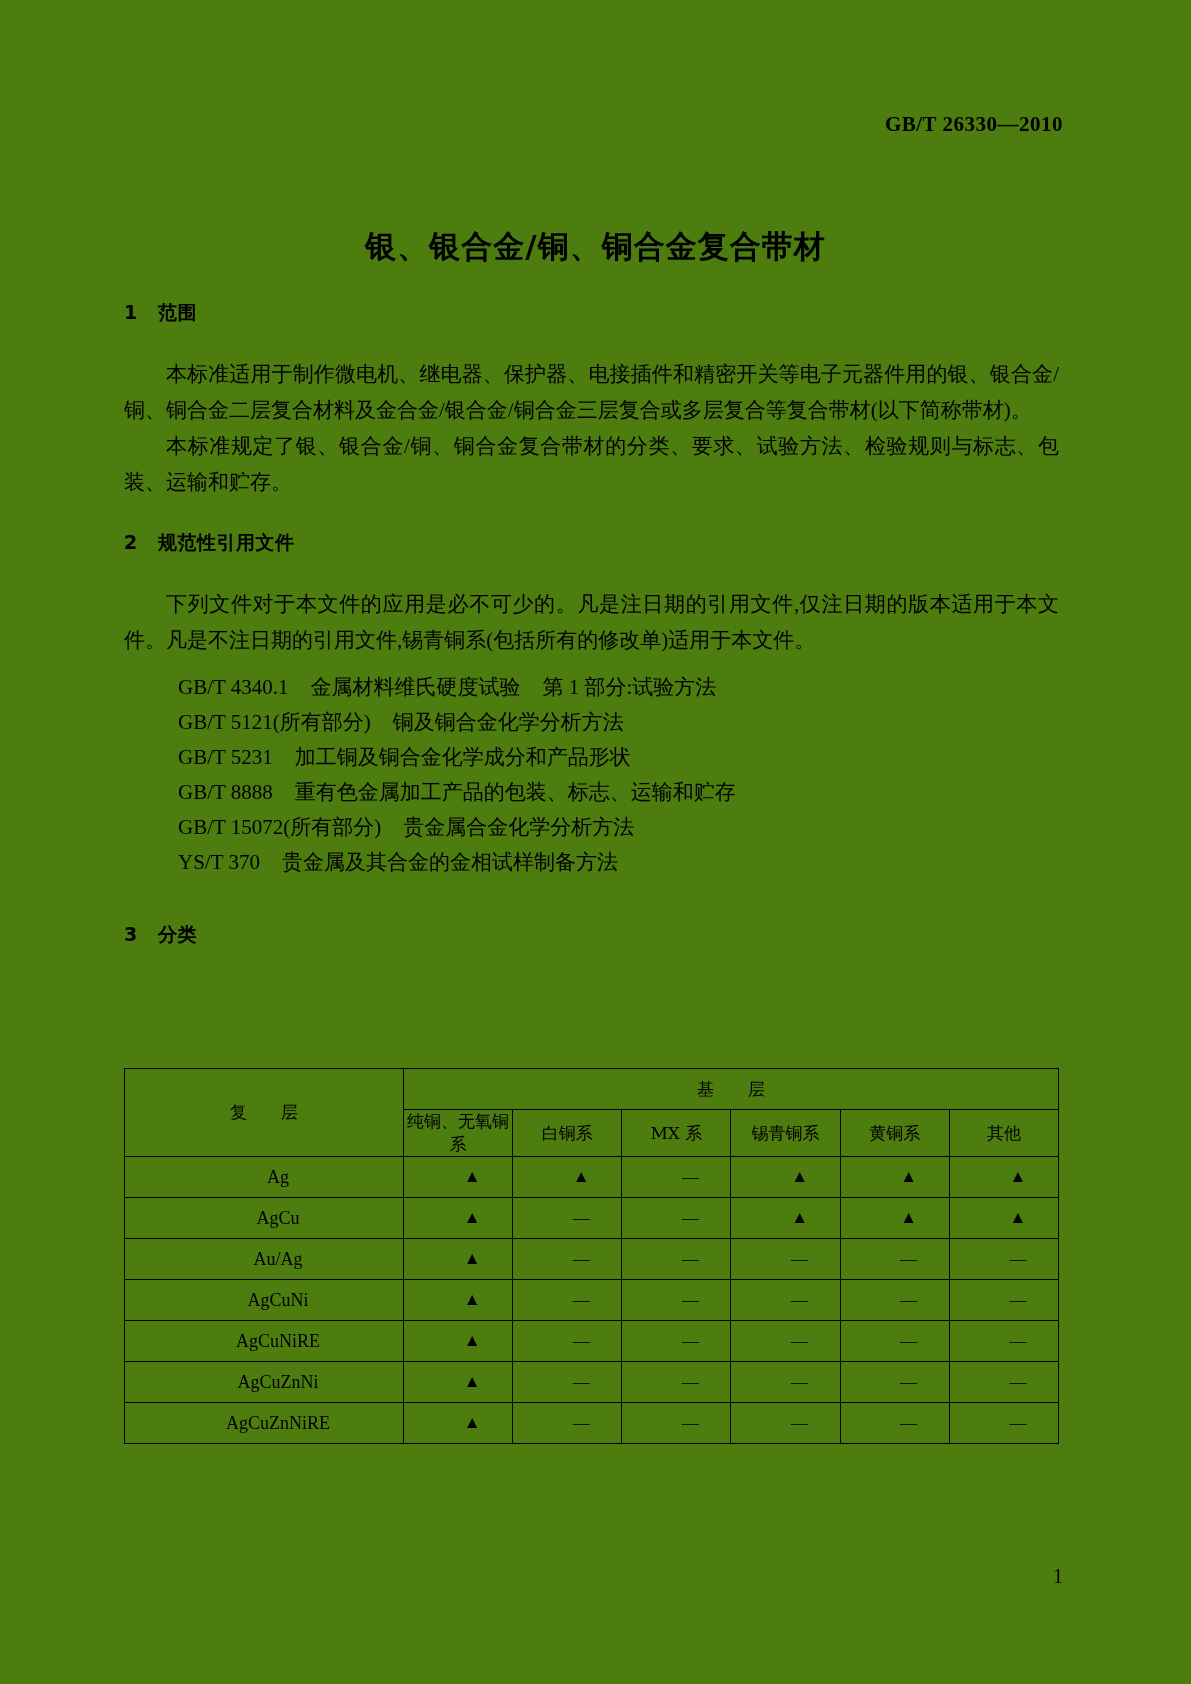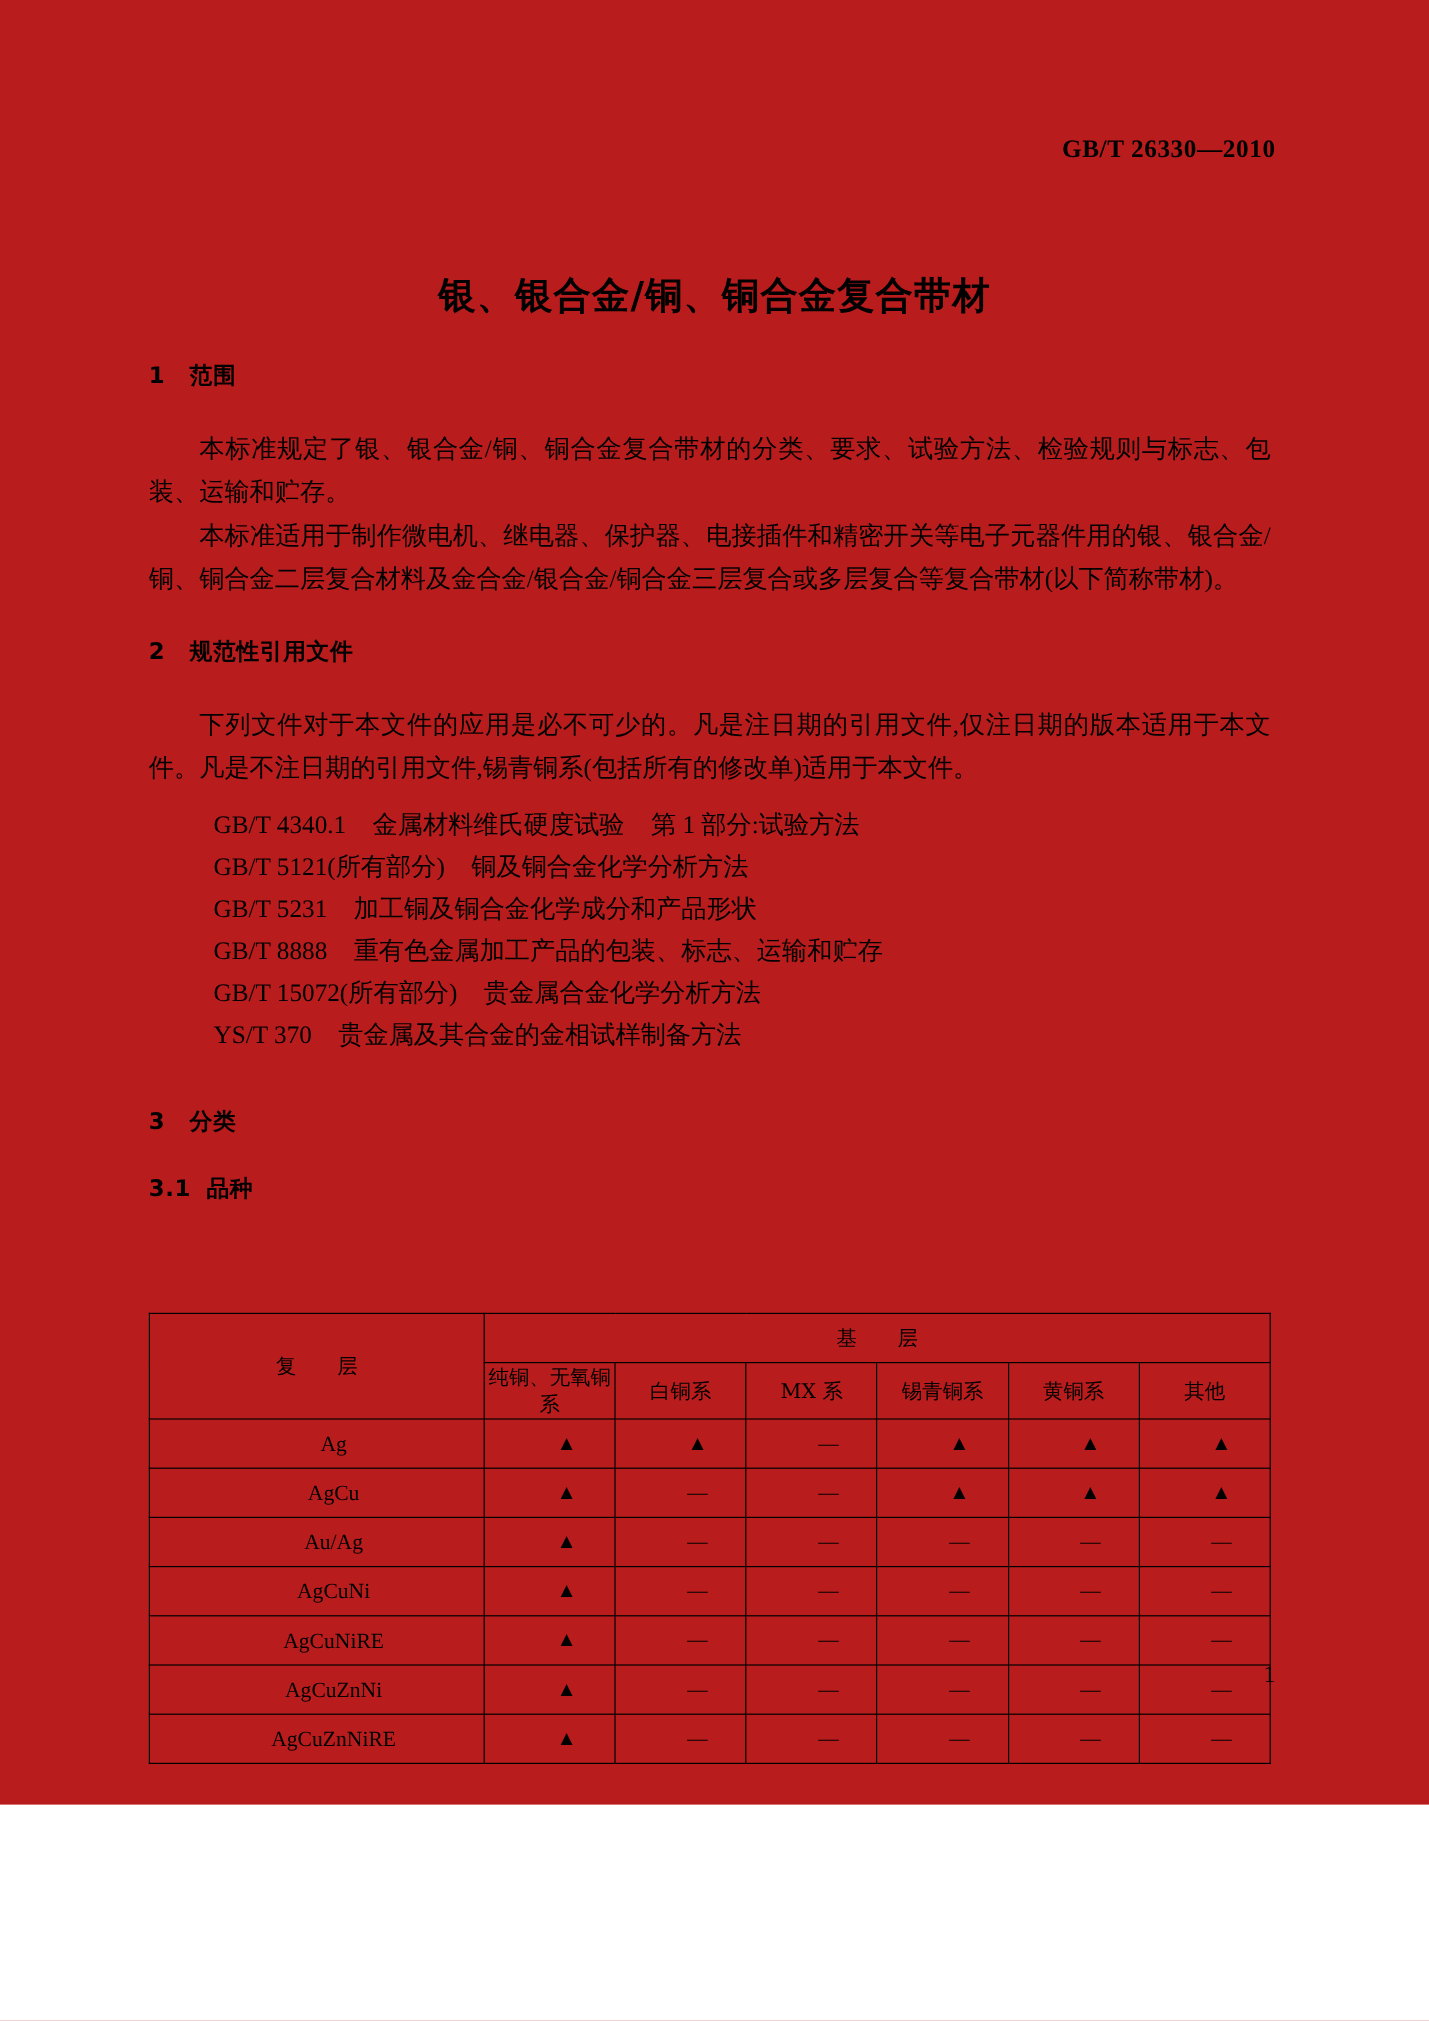--- a/index.html
+++ b/index.html
@@ -7,23 +7,23 @@
     padding: 0;
     background: #ffffff;
   }
   body {
     font-family: "Liberation Serif", "DejaVu Serif", serif;
     color: #000000;
   }
   .page {
     position: relative;
     width: 1191px;
-    height: 1504px;
+    height: 1684px;
     margin: 0 auto;
-    background: #b91c1c;
+    background: #4d7c0f;
     box-sizing: border-box;
     overflow: hidden;
   }
 
   
   .running-header {
     position: absolute;
     top: 112px;
     left: 128px;
     right: 128px;
@@ -170,22 +170,22 @@
   </div>
 
   <h1 class="doc-title">银、银合金/铜、铜合金复合带材</h1>
 
   <div class="content">
 
     <h2 class="clause">
       <span class="num">1</span><span>范围</span>
     </h2>
     <div class="spacer-lg"></div>
+    <p class="para indent">本标准适用于制作微电机、继电器、保护器、电接插件和精密开关等电子元器件用的银、银合金/铜、铜合金二层复合材料及金合金/银合金/铜合金三层复合或多层复合等复合带材(以下简称带材)。</p>
     <p class="para indent">本标准规定了银、银合金/铜、铜合金复合带材的分类、要求、试验方法、检验规则与标志、包装、运输和贮存。</p>
-    <p class="para indent">本标准适用于制作微电机、继电器、保护器、电接插件和精密开关等电子元器件用的银、银合金/铜、铜合金二层复合材料及金合金/银合金/铜合金三层复合或多层复合等复合带材(以下简称带材)。</p>
 
     <div class="spacer-lg"></div>
 
     <h2 class="clause">
       <span class="num">2</span><span>规范性引用文件</span>
     </h2>
     <div class="spacer-lg"></div>
     <p class="para indent">下列文件对于本文件的应用是必不可少的。凡是注日期的引用文件,仅注日期的版本适用于本文件。凡是不注日期的引用文件,锡青铜系(包括所有的修改单)适用于本文件。</p>
 
     <ul class="ref-list">
@@ -209,23 +209,20 @@
       </li>
     </ul>
 
     <div class="spacer-lg"></div>
 
     <h2 class="clause">
       <span class="num">3</span><span>分类</span>
     </h2>
     <div class="spacer-lg"></div>
 
-    <h2 class="clause sub">
-      <span class="num">3.1</span><span>品种</span>
-    </h2>
     <div class="spacer-lg"></div>
 
     <div class="spacer-lg"></div>
 
 
     <div class="spacer-lg"></div>
 
     <table class="spec-table">
       <thead>
         <tr>

